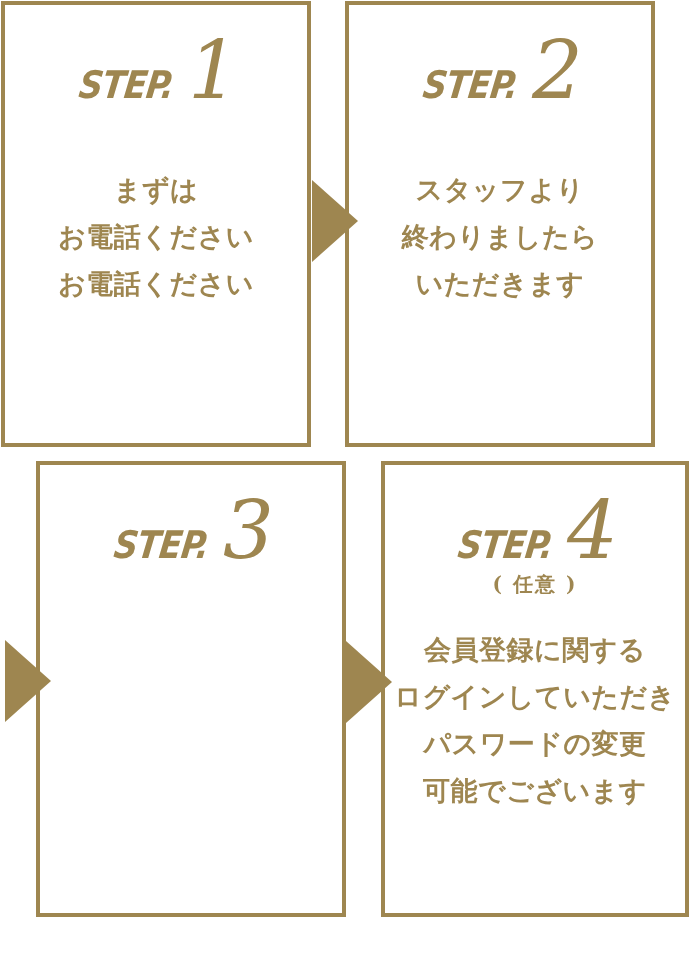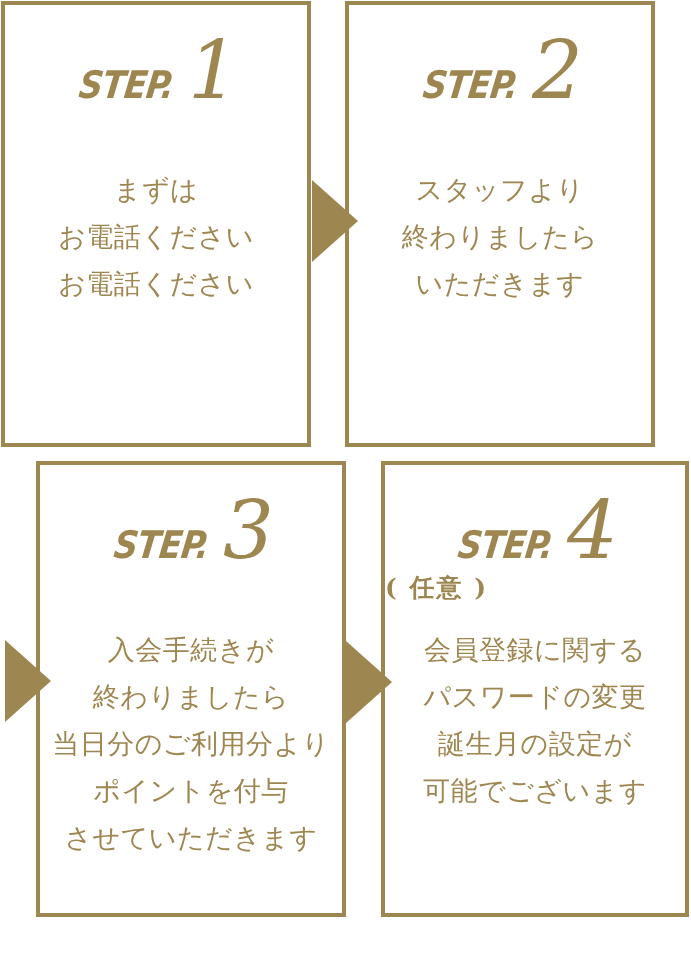--- a/index.html
+++ b/index.html
@@ -51,35 +51,36 @@
     font-style: italic;
     font-weight: 400;
     font-size: 80px;
     line-height: 1;
   }
   .step-optional {
     position: absolute;
     top: 106px;
     left: 0;
     right: 0;
-    font-size: 25px;
+    text-align: center;
+    font-size: 20px;
     letter-spacing: 2px;
     color: var(--accent, #9e8650);
     font-weight: 600;
   }
   .step-body {
     position: absolute;
     top: 161px;
     left: 0;
     right: 0;
     text-align: center;
     font-size: 27px;
     line-height: 47px;
     letter-spacing: 0.5px;
-    font-weight: 400;
+    font-weight: 700;
     color: var(--accent, #9e8650);
     white-space: nowrap;
   }
   .flow-arrow {
     position: absolute;
     width: 46px;
     height: 82px;
     background: var(--accent, #9e8650);
     clip-path: polygon(0 0, 100% 50%, 0 100%);
   }
@@ -114,39 +115,32 @@
       <div>終わりましたら</div>
       <div>いただきます</div>
     </div>
   </div>
 
   <div class="step-card card-3">
     <div class="step-heading">
       <span class="step-word">STEP.</span>
       <span class="step-num">3</span>
     </div>
-    <div class="step-body">
-      <div>入会手続きが</div>
-      <div>終わりましたら</div>
-      <div>当日分のご利用分より</div>
-      <div>ポイントを付与</div>
-      <div>させていただきます</div>
-    </div>
   </div>
 
   <div class="step-card card-4">
     <div class="step-heading">
       <span class="step-word">STEP.</span>
       <span class="step-num">4</span>
     </div>
     <div class="step-optional">( 任意 )</div>
     <div class="step-body">
       <div>会員登録に関する</div>
+      <div>ログインしていただき</div>
       <div>パスワードの変更</div>
-      <div>誕生月の設定が</div>
       <div>可能でございます</div>
     </div>
   </div>
 
   <div class="flow-arrow arrow-1"></div>
   <div class="flow-arrow arrow-2"></div>
   <div class="flow-arrow arrow-3"></div>
 
 </div>
 

